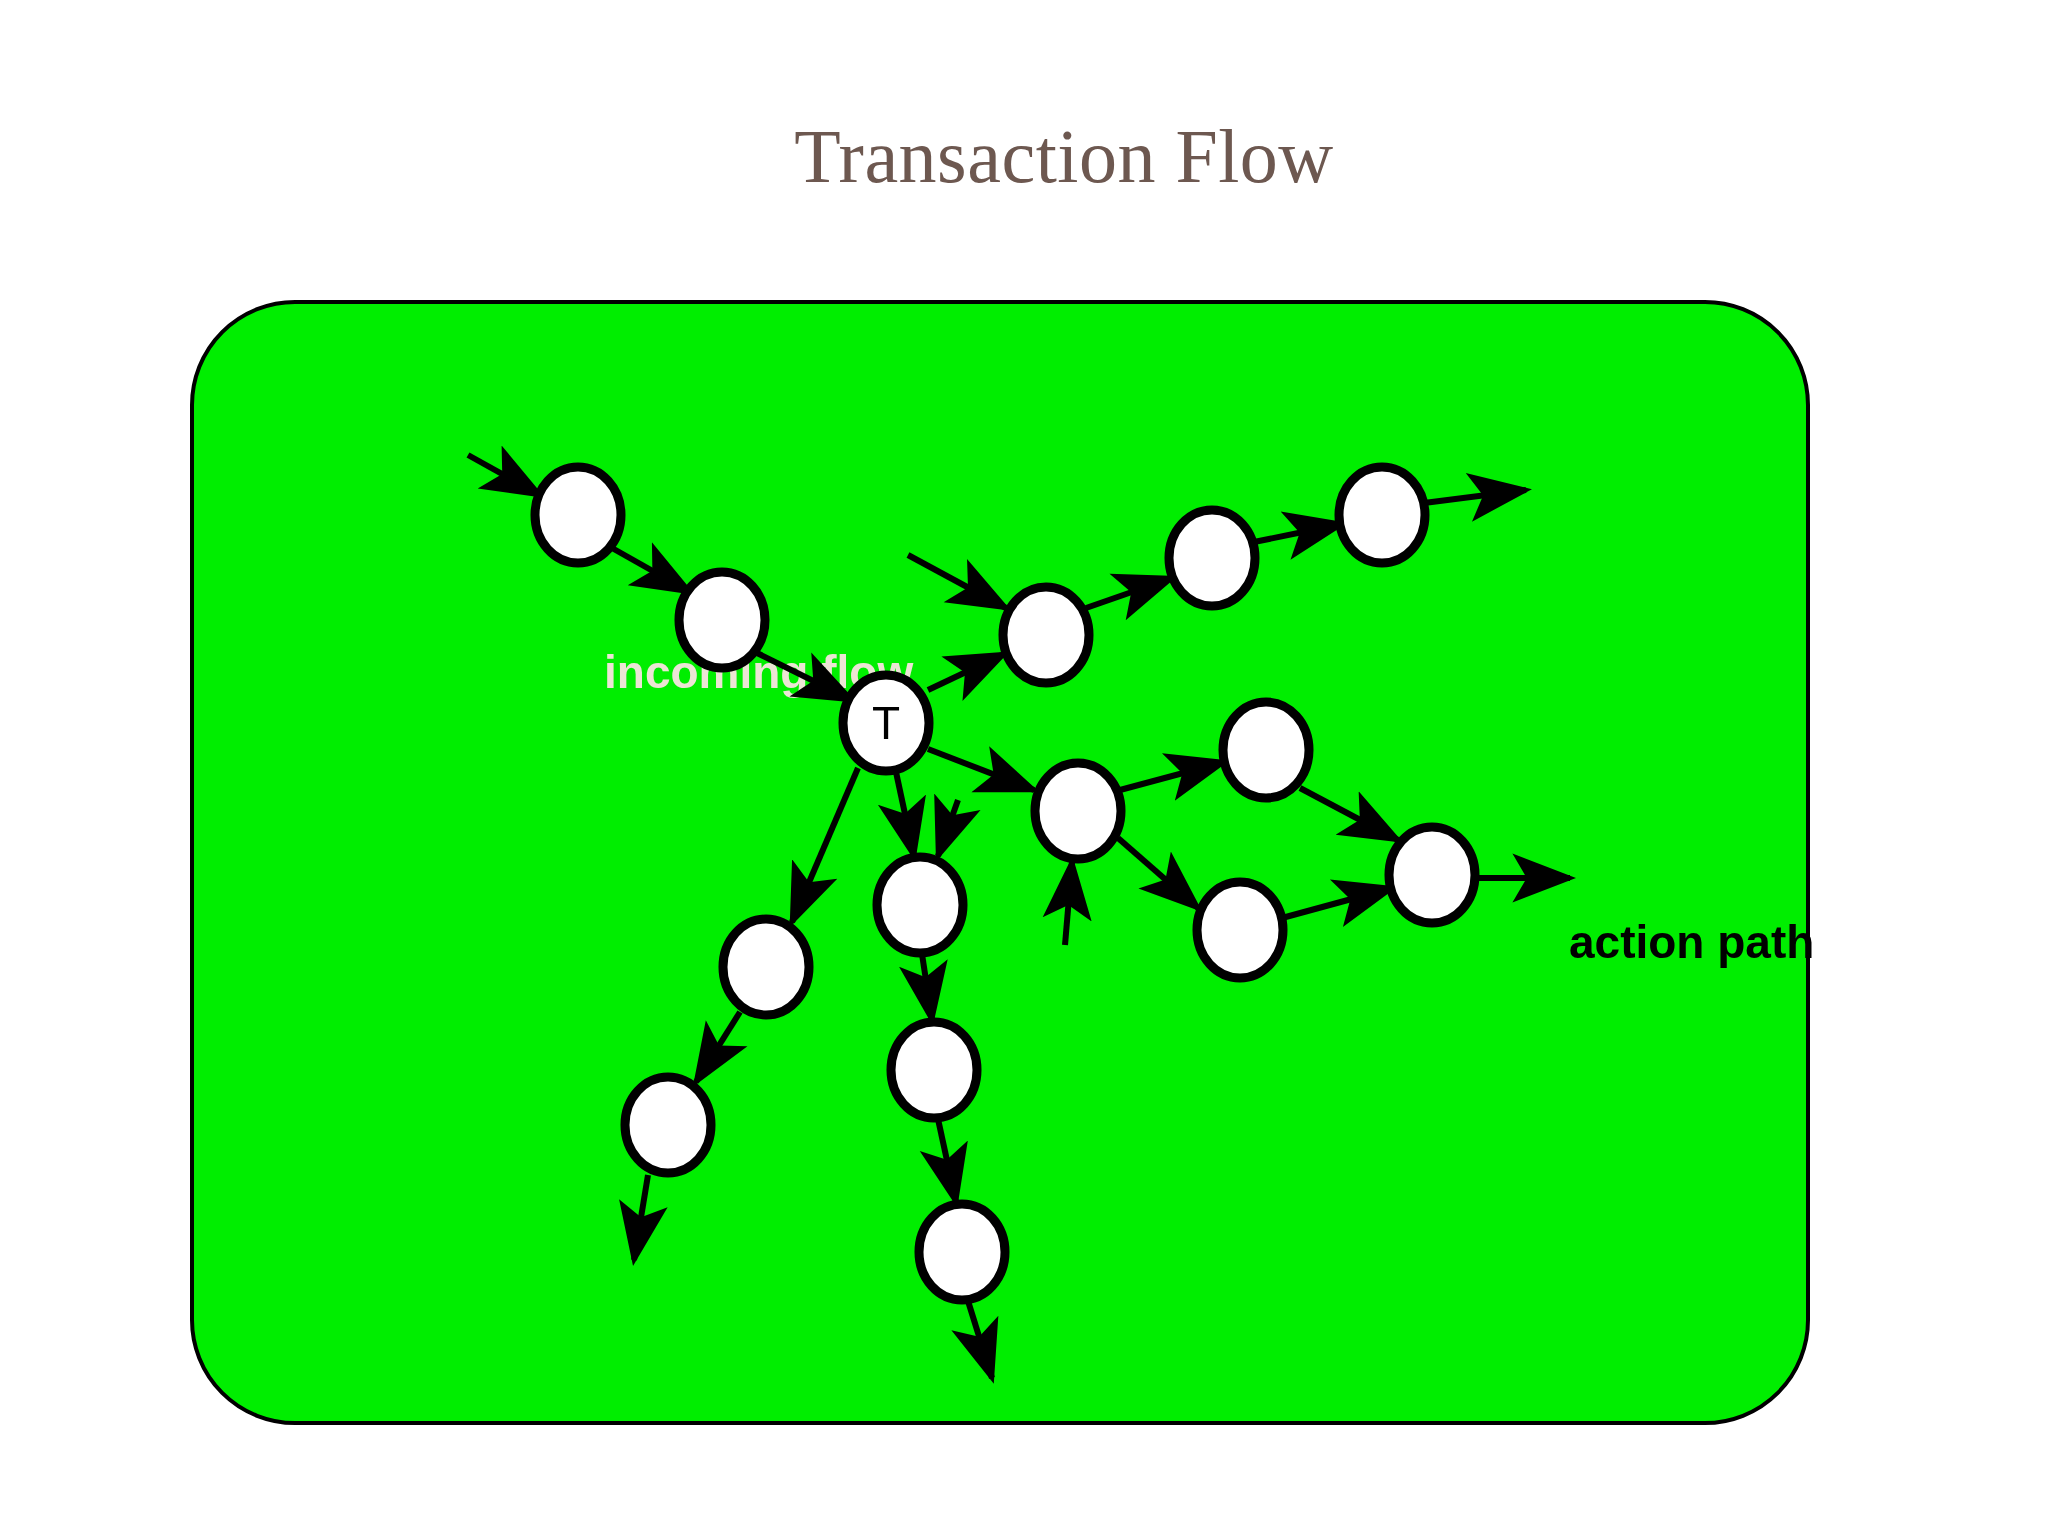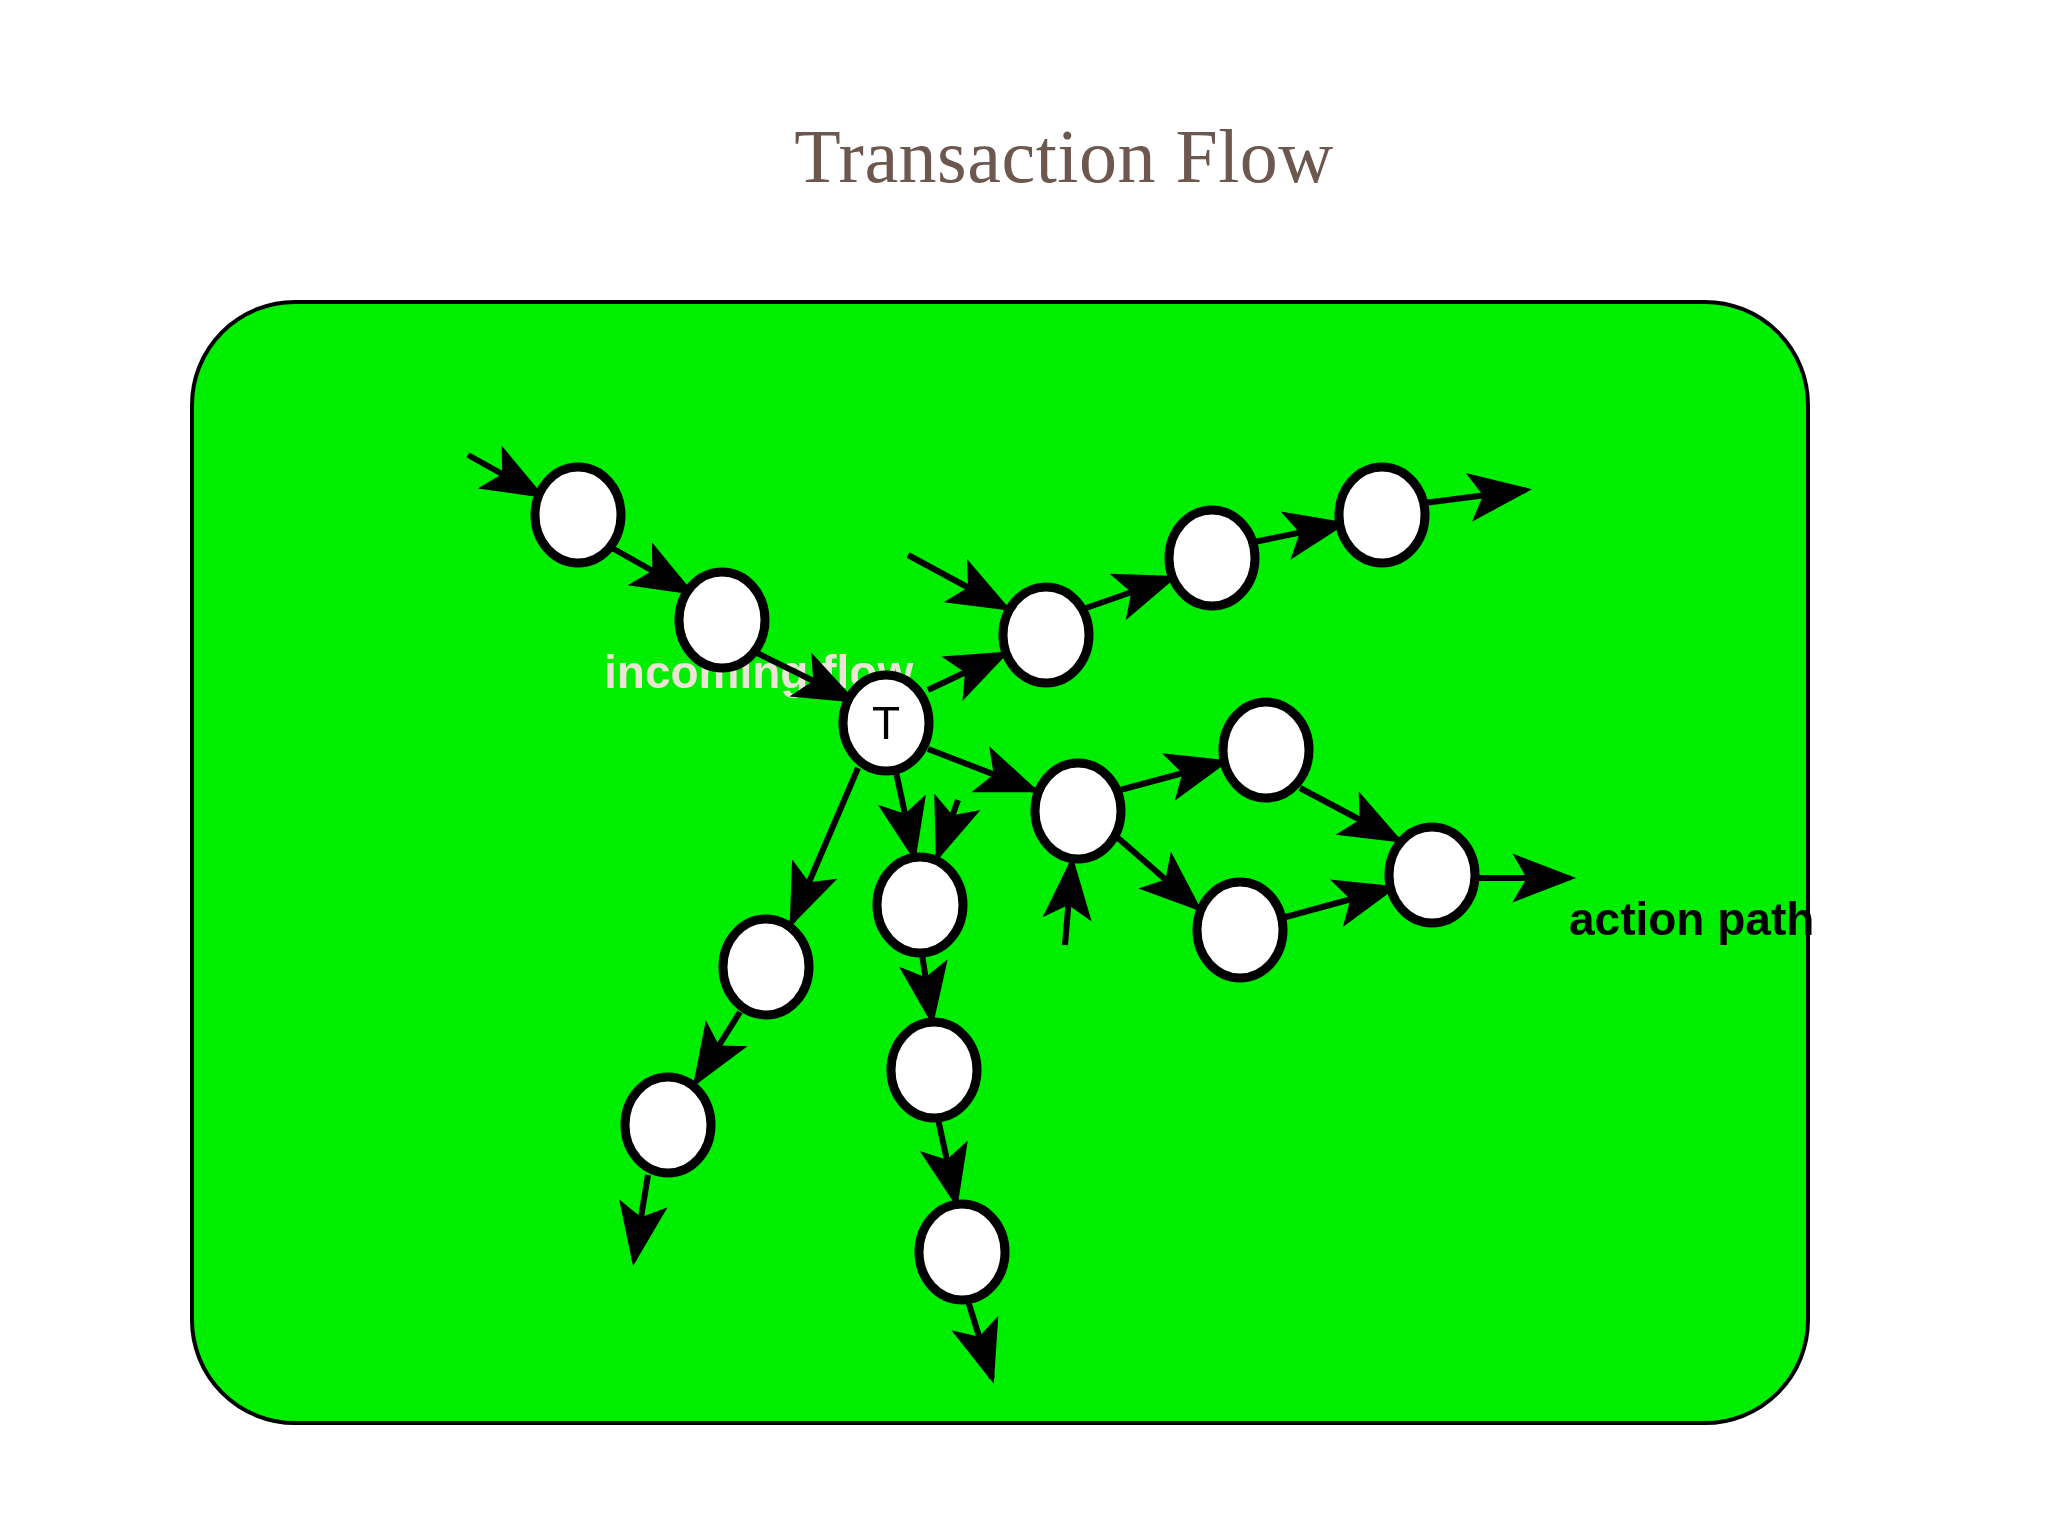--- a/index.html
+++ b/index.html
@@ -69,21 +69,21 @@
     white-space: nowrap;
     line-height: 1;
   }
   #label-incoming-flow {
     left: 410px;
     top: 345px;
     color: #ece5d5;
   }
   #label-action-path {
     left: 1375px;
-    top: 592px;
+    top: 615px;
     color: #000000;
   }
 </style>
 </head>
 <body>
 
 <div id="slide">
 
   <div id="page-title">Transaction Flow</div>
 

